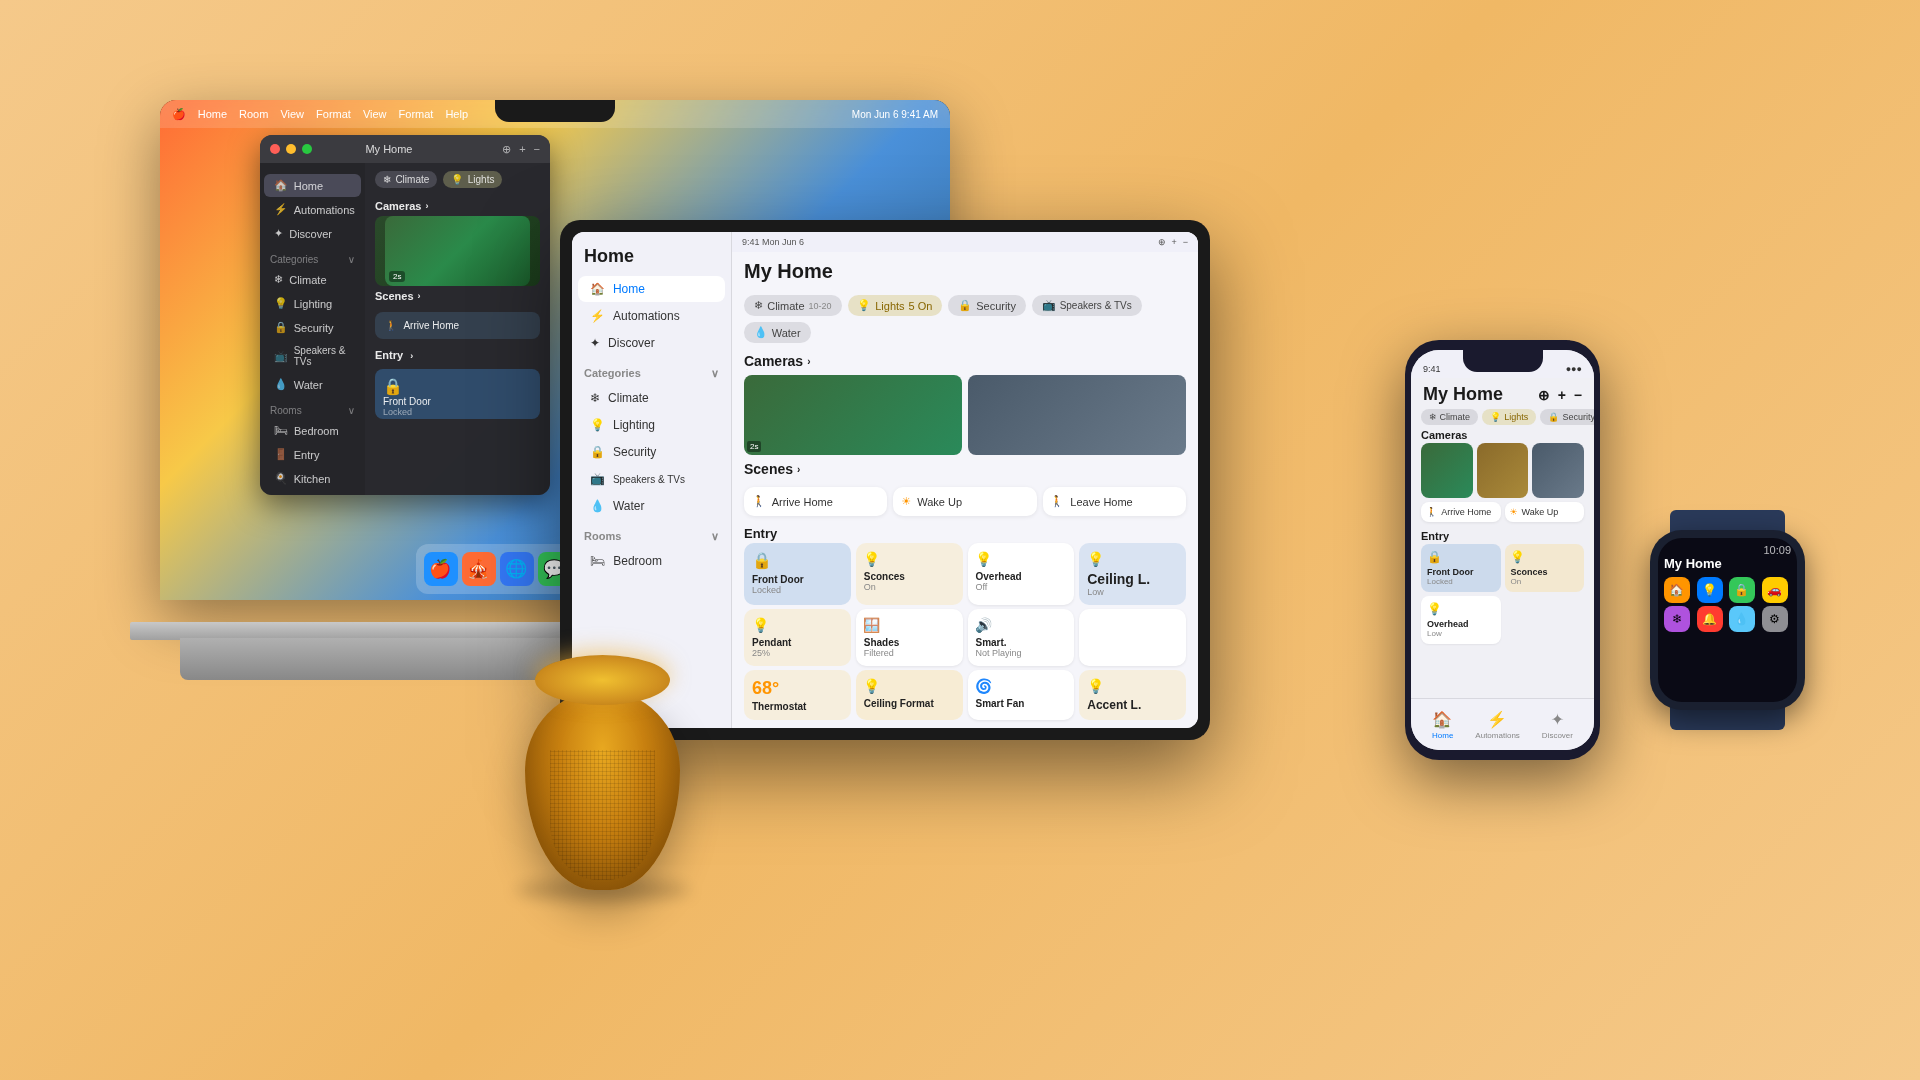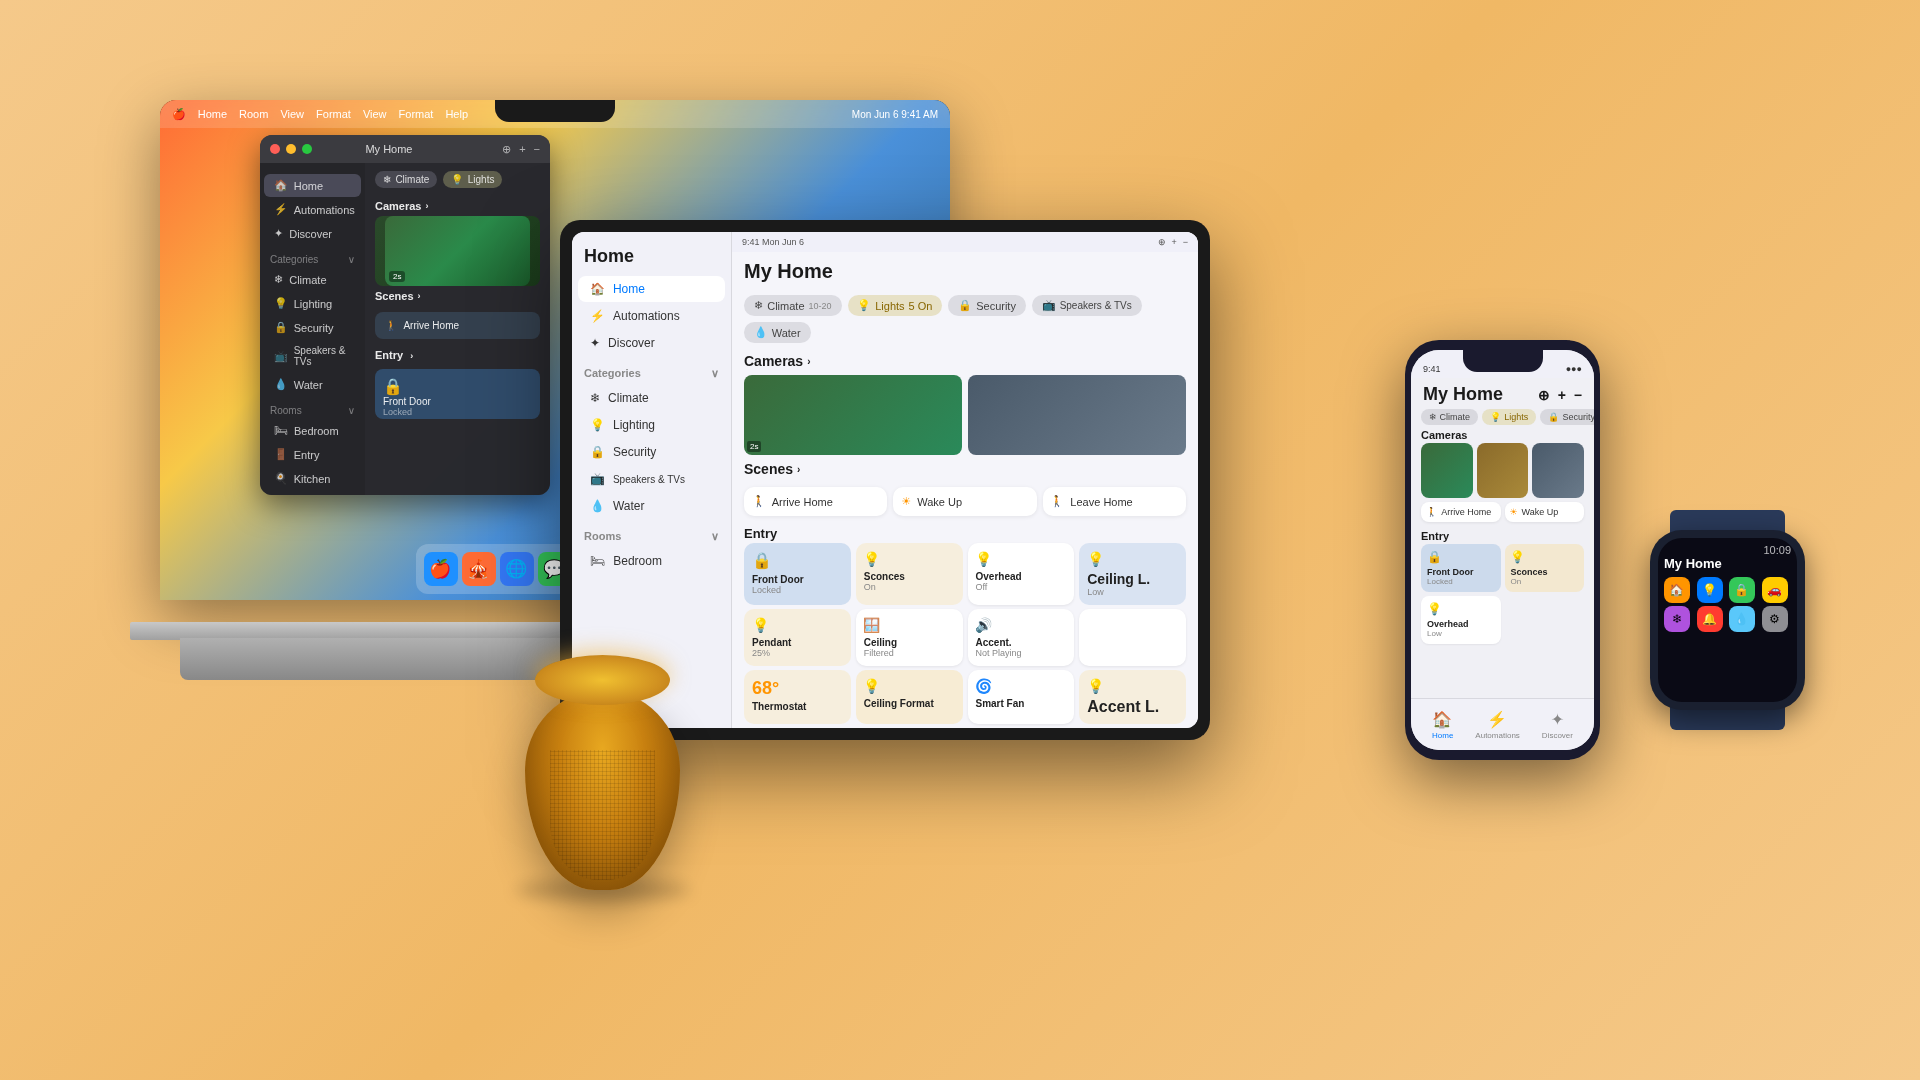--- a/index.html
+++ b/index.html
@@ -1025,26 +1025,26 @@
           </div>
         </div>
         <div style="display:grid;grid-template-columns:1fr 1fr 1fr 1fr;gap:5px;padding:0 12px;margin-bottom:4px">
           <div style="background:rgba(255,200,60,0.15);border-radius:10px;padding:8px;font-size:10px">
             <div style="color:#ff9500;font-size:14px">💡</div>
             <div style="font-size:10px;font-weight:600;color:#222;margin-top:4px">Pendant</div>
             <div style="font-size:9px;color:#888">25%</div>
           </div>
           <div style="background:white;border-radius:10px;padding:8px;font-size:10px;box-shadow:0 1px 3px rgba(0,0,0,0.08)">
             <div style="font-size:14px">🪟</div>
-            <div style="font-size:10px;font-weight:600;color:#222;margin-top:4px">Ceiling</div>
+            <div style="font-size:10px;font-weight:600;color:#222;margin-top:4px">Shades</div>
             <div style="font-size:9px;color:#888">Filtered</div>
           </div>
           <div style="background:white;border-radius:10px;padding:8px;font-size:10px;box-shadow:0 1px 3px rgba(0,0,0,0.08)">
             <div style="font-size:14px">🔊</div>
-            <div style="font-size:10px;font-weight:600;color:#222;margin-top:4px">Accent.</div>
+            <div style="font-size:10px;font-weight:600;color:#222;margin-top:4px">Smart.</div>
             <div style="font-size:9px;color:#888">Not Playing</div>
           </div>
           <div style="background:white;border-radius:10px;padding:8px;font-size:10px;box-shadow:0 1px 3px rgba(0,0,0,0.08)"></div>
         </div>
 
         <div style="display:grid;grid-template-columns:1fr 1fr 1fr 1fr;gap:5px;padding:0 12px">
           <div style="background:rgba(255,200,60,0.15);border-radius:10px;padding:8px;font-size:10px">
             <div style="font-size:18px;font-weight:700;color:#ff9500">68°</div>
             <div style="font-size:10px;font-weight:600;color:#222;margin-top:2px">Thermostat</div>
 
@@ -1054,21 +1054,21 @@
             <div style="font-size:10px;font-weight:600;color:#222;margin-top:4px">Ceiling Format</div>
 
           </div>
           <div style="background:white;border-radius:10px;padding:8px;font-size:10px;box-shadow:0 1px 3px rgba(0,0,0,0.08)">
             <div style="font-size:14px">🌀</div>
             <div style="font-size:10px;font-weight:600;color:#222;margin-top:4px">Smart Fan</div>
 
           </div>
           <div style="background:rgba(255,200,60,0.15);border-radius:10px;padding:8px;font-size:10px">
             <div style="color:#ff9500;font-size:14px">💡</div>
-            <div style="font-size:16px;font-weight:600;color:#222;margin-top:4px">Accent L.</div>
+            <div style="font-size:12px;font-weight:600;color:#222;margin-top:4px">Accent L.</div>
 
           </div>
         </div>
       </div>
     </div>
   </div>
 </div>
 
 <div class="iphone">
   <div class="iphone-frame"></div>

